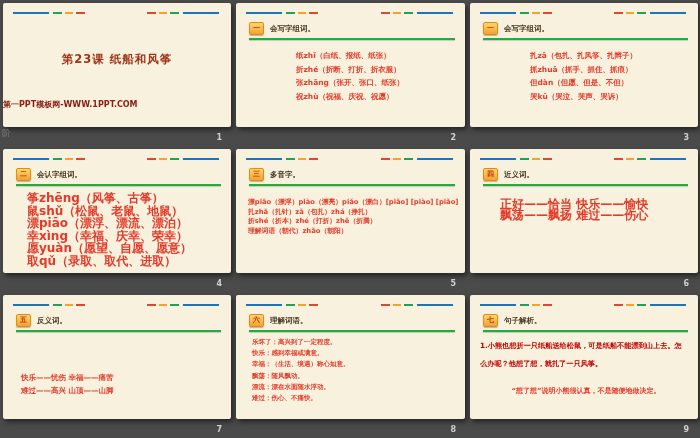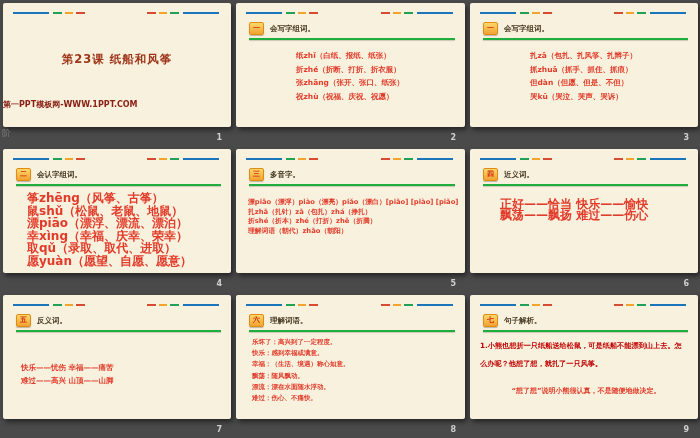--- a/index.html
+++ b/index.html
@@ -64,21 +64,21 @@
     text-align:center;box-shadow:0 1px 1px rgba(0,0,0,0.25);
   }
   .header-label{margin-left:6px;font-size:7.5px;font-weight:bold;color:#4a3b22;white-space:nowrap;}
   .green-line{height:2px;background:#1fae3d;margin:3px 10px 0 13px;box-shadow:0 1px 1px rgba(0,0,0,0.18);}
   .lines{color:#e23b2a;font-weight:bold;}
   .line{white-space:nowrap;}
   .c2 .lines,.c3 .lines{margin:9px 0 0 60px;font-size:7.5px;line-height:13.5px;}
   .c4 .lines{margin:6px 0 0 24px;font-size:12px;line-height:12.5px;}
   .c5 .lines{margin:12px 0 0 12px;font-size:6.8px;line-height:9.6px;}
   .c6 .lines{margin:13px 0 0 30px;font-size:12px;line-height:11px;}
-  .c7 .lines{margin:29px 0 0 18px;font-size:7.5px;line-height:13px;}
+  .c7 .lines{margin:39px 0 0 18px;font-size:7.5px;line-height:13px;}
   .c8 .lines{margin:5px 0 0 16px;font-size:6.5px;line-height:11.2px;}
   .sentence{
     margin:5px 12px 0 10px;font-size:7.2px;line-height:18px;
     color:#c00000;font-weight:bold;
   }
   .analysis{
     margin:13px 12px 0 16px;font-size:7px;line-height:10px;
     color:#e23b2a;font-weight:bold;text-align:center;
   }
   .pagenum{
@@ -146,22 +146,22 @@
       <div class="header">
         <span class="num-icon">二</span>
         <span class="header-label">会认字组词。</span>
       </div>
       <div class="green-line"></div>
       <div class="lines">
         <div class="line">筝zhēng（风筝、古筝）</div>
         <div class="line">鼠shǔ（松鼠、老鼠、地鼠）</div>
         <div class="line">漂piāo（漂浮、漂流、漂泊）</div>
         <div class="line">幸xìng（幸福、庆幸、荣幸）</div>
+        <div class="line">愿yuàn（愿望、自愿、愿意）</div>
         <div class="line">取qǔ（录取、取代、进取）</div>
-        <div class="line">愿yuàn（愿望、自愿、愿意）</div>
       </div>
     </div>
     <div class="pagenum">4</div>
   </div>
 
   <div class="cell c5">
     <div class="slide">
       <div class="decor"></div>
       <div class="header">
         <span class="num-icon">三</span>

